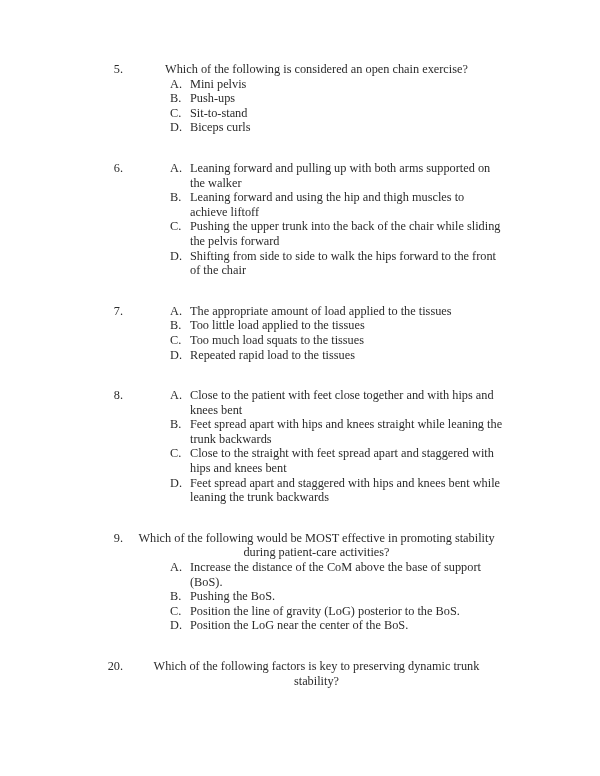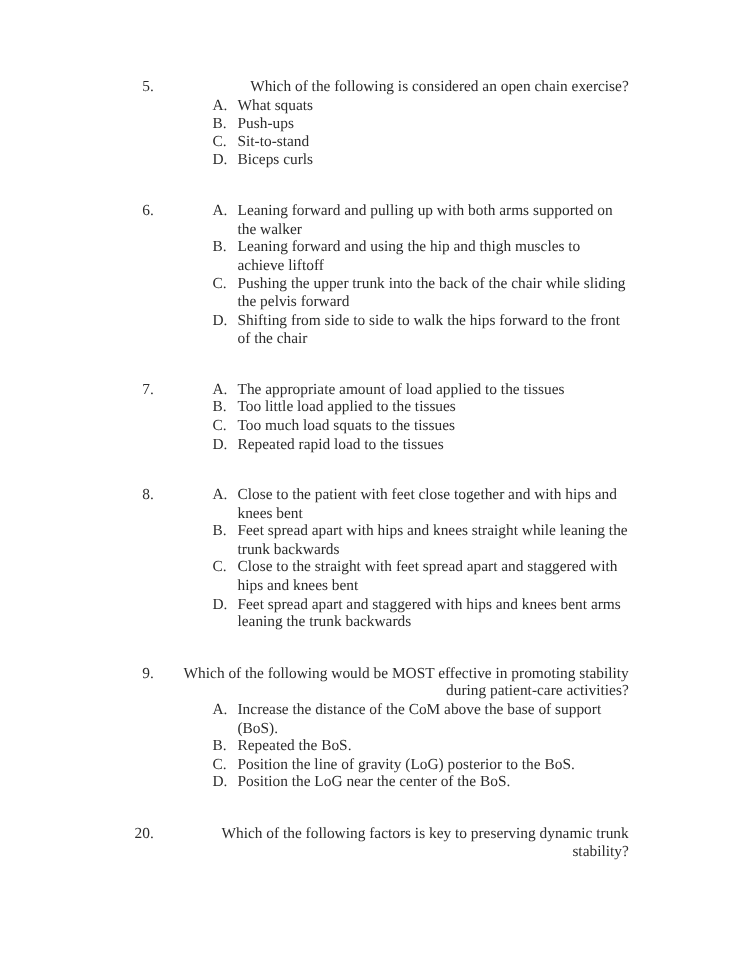--- a/index.html
+++ b/index.html
@@ -41,21 +41,21 @@
     line-height: 14.6px;
     padding-right: 0;
   }
   .q-body {
     padding-left: 7px;
     flex: 1;
   }
   .q-stem {
     font-size: 12.3px;
     line-height: 14.6px;
-    text-align: right;
+    text-align: center;
     margin: 0;
   }
   .options {
     list-style: none;
     margin: 0;
     padding: 0 0 0 40px;
   }
   .option {
     display: flex;
     align-items: flex-start;
@@ -77,21 +77,21 @@
 <div class="page">
   <div class="content">
 
     <div class="question">
       <div class="q-number">5.</div>
       <div class="q-body">
         <p class="q-stem">Which of the following is considered an open chain exercise?</p>
         <ul class="options">
           <li class="option">
             <span class="opt-letter">A.</span>
-            <span class="opt-text">What squats</span>
+            <span class="opt-text">Mini pelvis</span>
           </li>
           <li class="option">
             <span class="opt-letter">B.</span>
             <span class="opt-text">Push-ups</span>
           </li>
           <li class="option">
             <span class="opt-letter">C.</span>
             <span class="opt-text">Sit-to-stand</span>
           </li>
           <li class="option">
@@ -161,38 +161,38 @@
           <li class="option">
             <span class="opt-letter">B.</span>
             <span class="opt-text">Feet spread apart with hips and knees straight while leaning the trunk backwards</span>
           </li>
           <li class="option">
             <span class="opt-letter">C.</span>
             <span class="opt-text">Close to the straight with feet spread apart and staggered with hips and knees bent</span>
           </li>
           <li class="option">
             <span class="opt-letter">D.</span>
-            <span class="opt-text">Feet spread apart and staggered with hips and knees bent arms leaning the trunk backwards</span>
+            <span class="opt-text">Feet spread apart and staggered with hips and knees bent while leaning the trunk backwards</span>
           </li>
         </ul>
       </div>
     </div>
 
     <div class="question">
       <div class="q-number">9.</div>
       <div class="q-body">
         <p class="q-stem">Which of the following would be MOST effective in promoting stability during patient-care activities?</p>
         <ul class="options">
           <li class="option">
             <span class="opt-letter">A.</span>
             <span class="opt-text">Increase the distance of the CoM above the base of support (BoS).</span>
           </li>
           <li class="option">
             <span class="opt-letter">B.</span>
-            <span class="opt-text">Repeated the BoS.</span>
+            <span class="opt-text">Pushing the BoS.</span>
           </li>
           <li class="option">
             <span class="opt-letter">C.</span>
             <span class="opt-text">Position the line of gravity (LoG) posterior to the BoS.</span>
           </li>
           <li class="option">
             <span class="opt-letter">D.</span>
             <span class="opt-text">Position the LoG near the center of the BoS.</span>
           </li>
         </ul>

